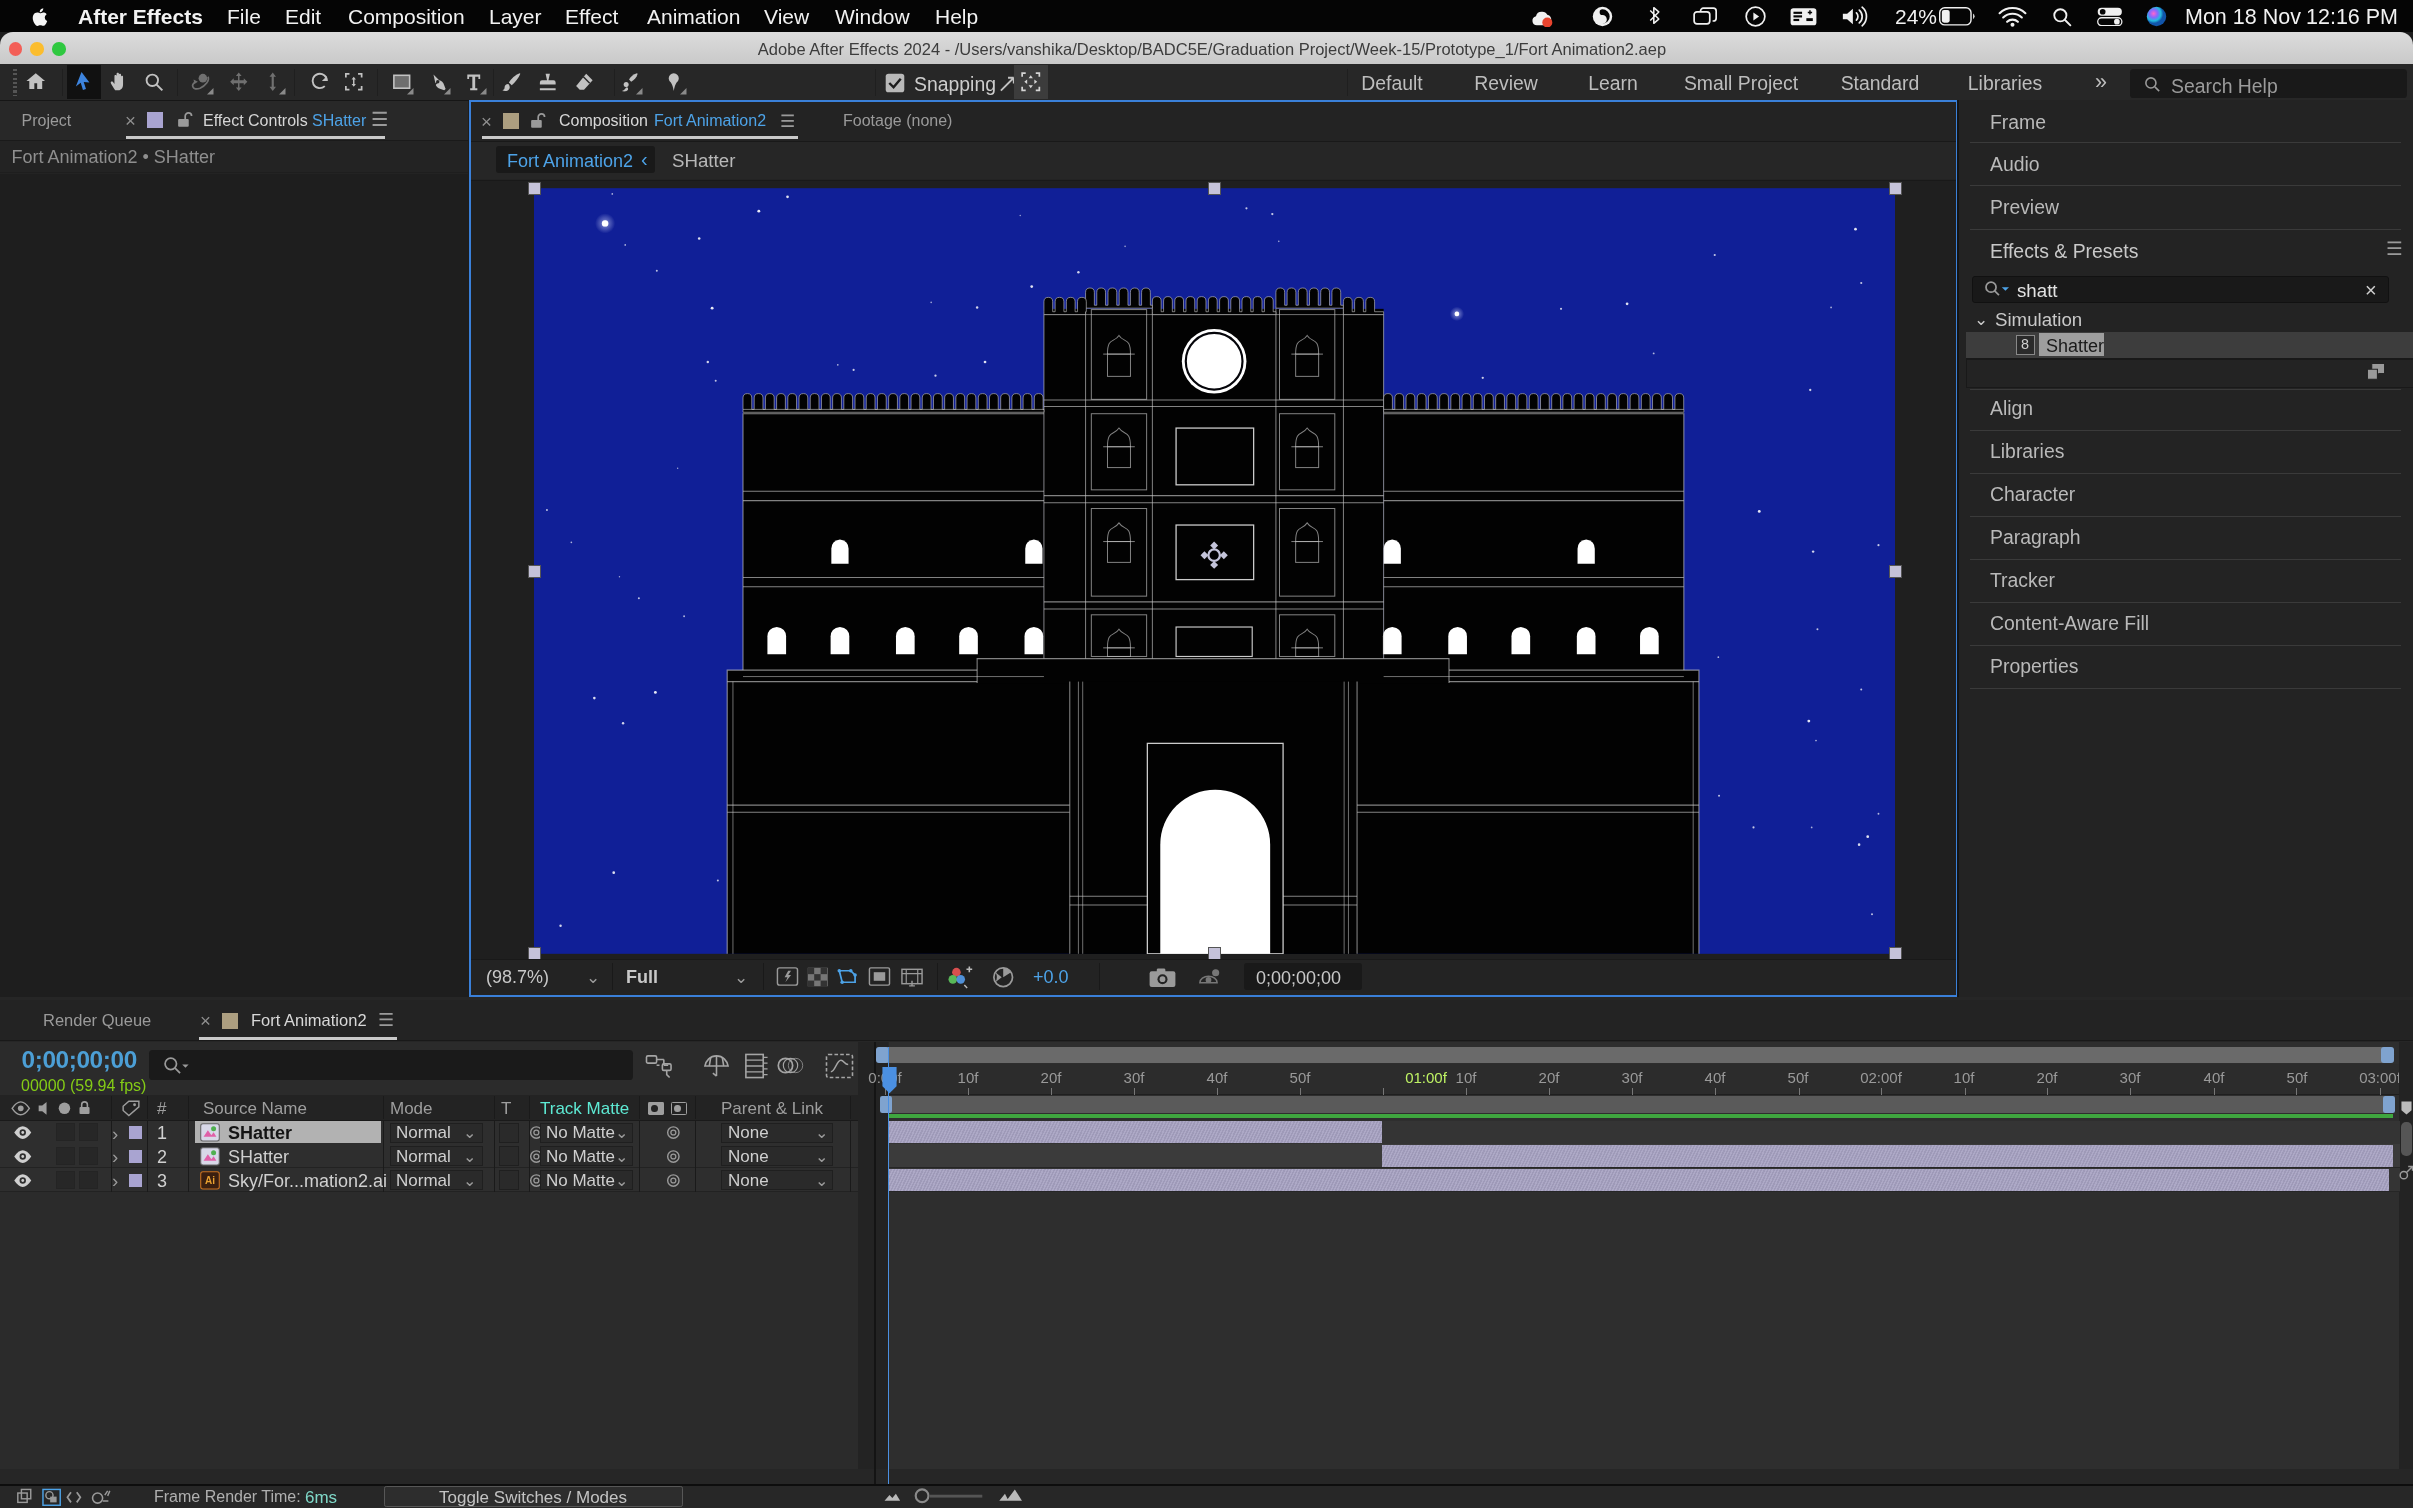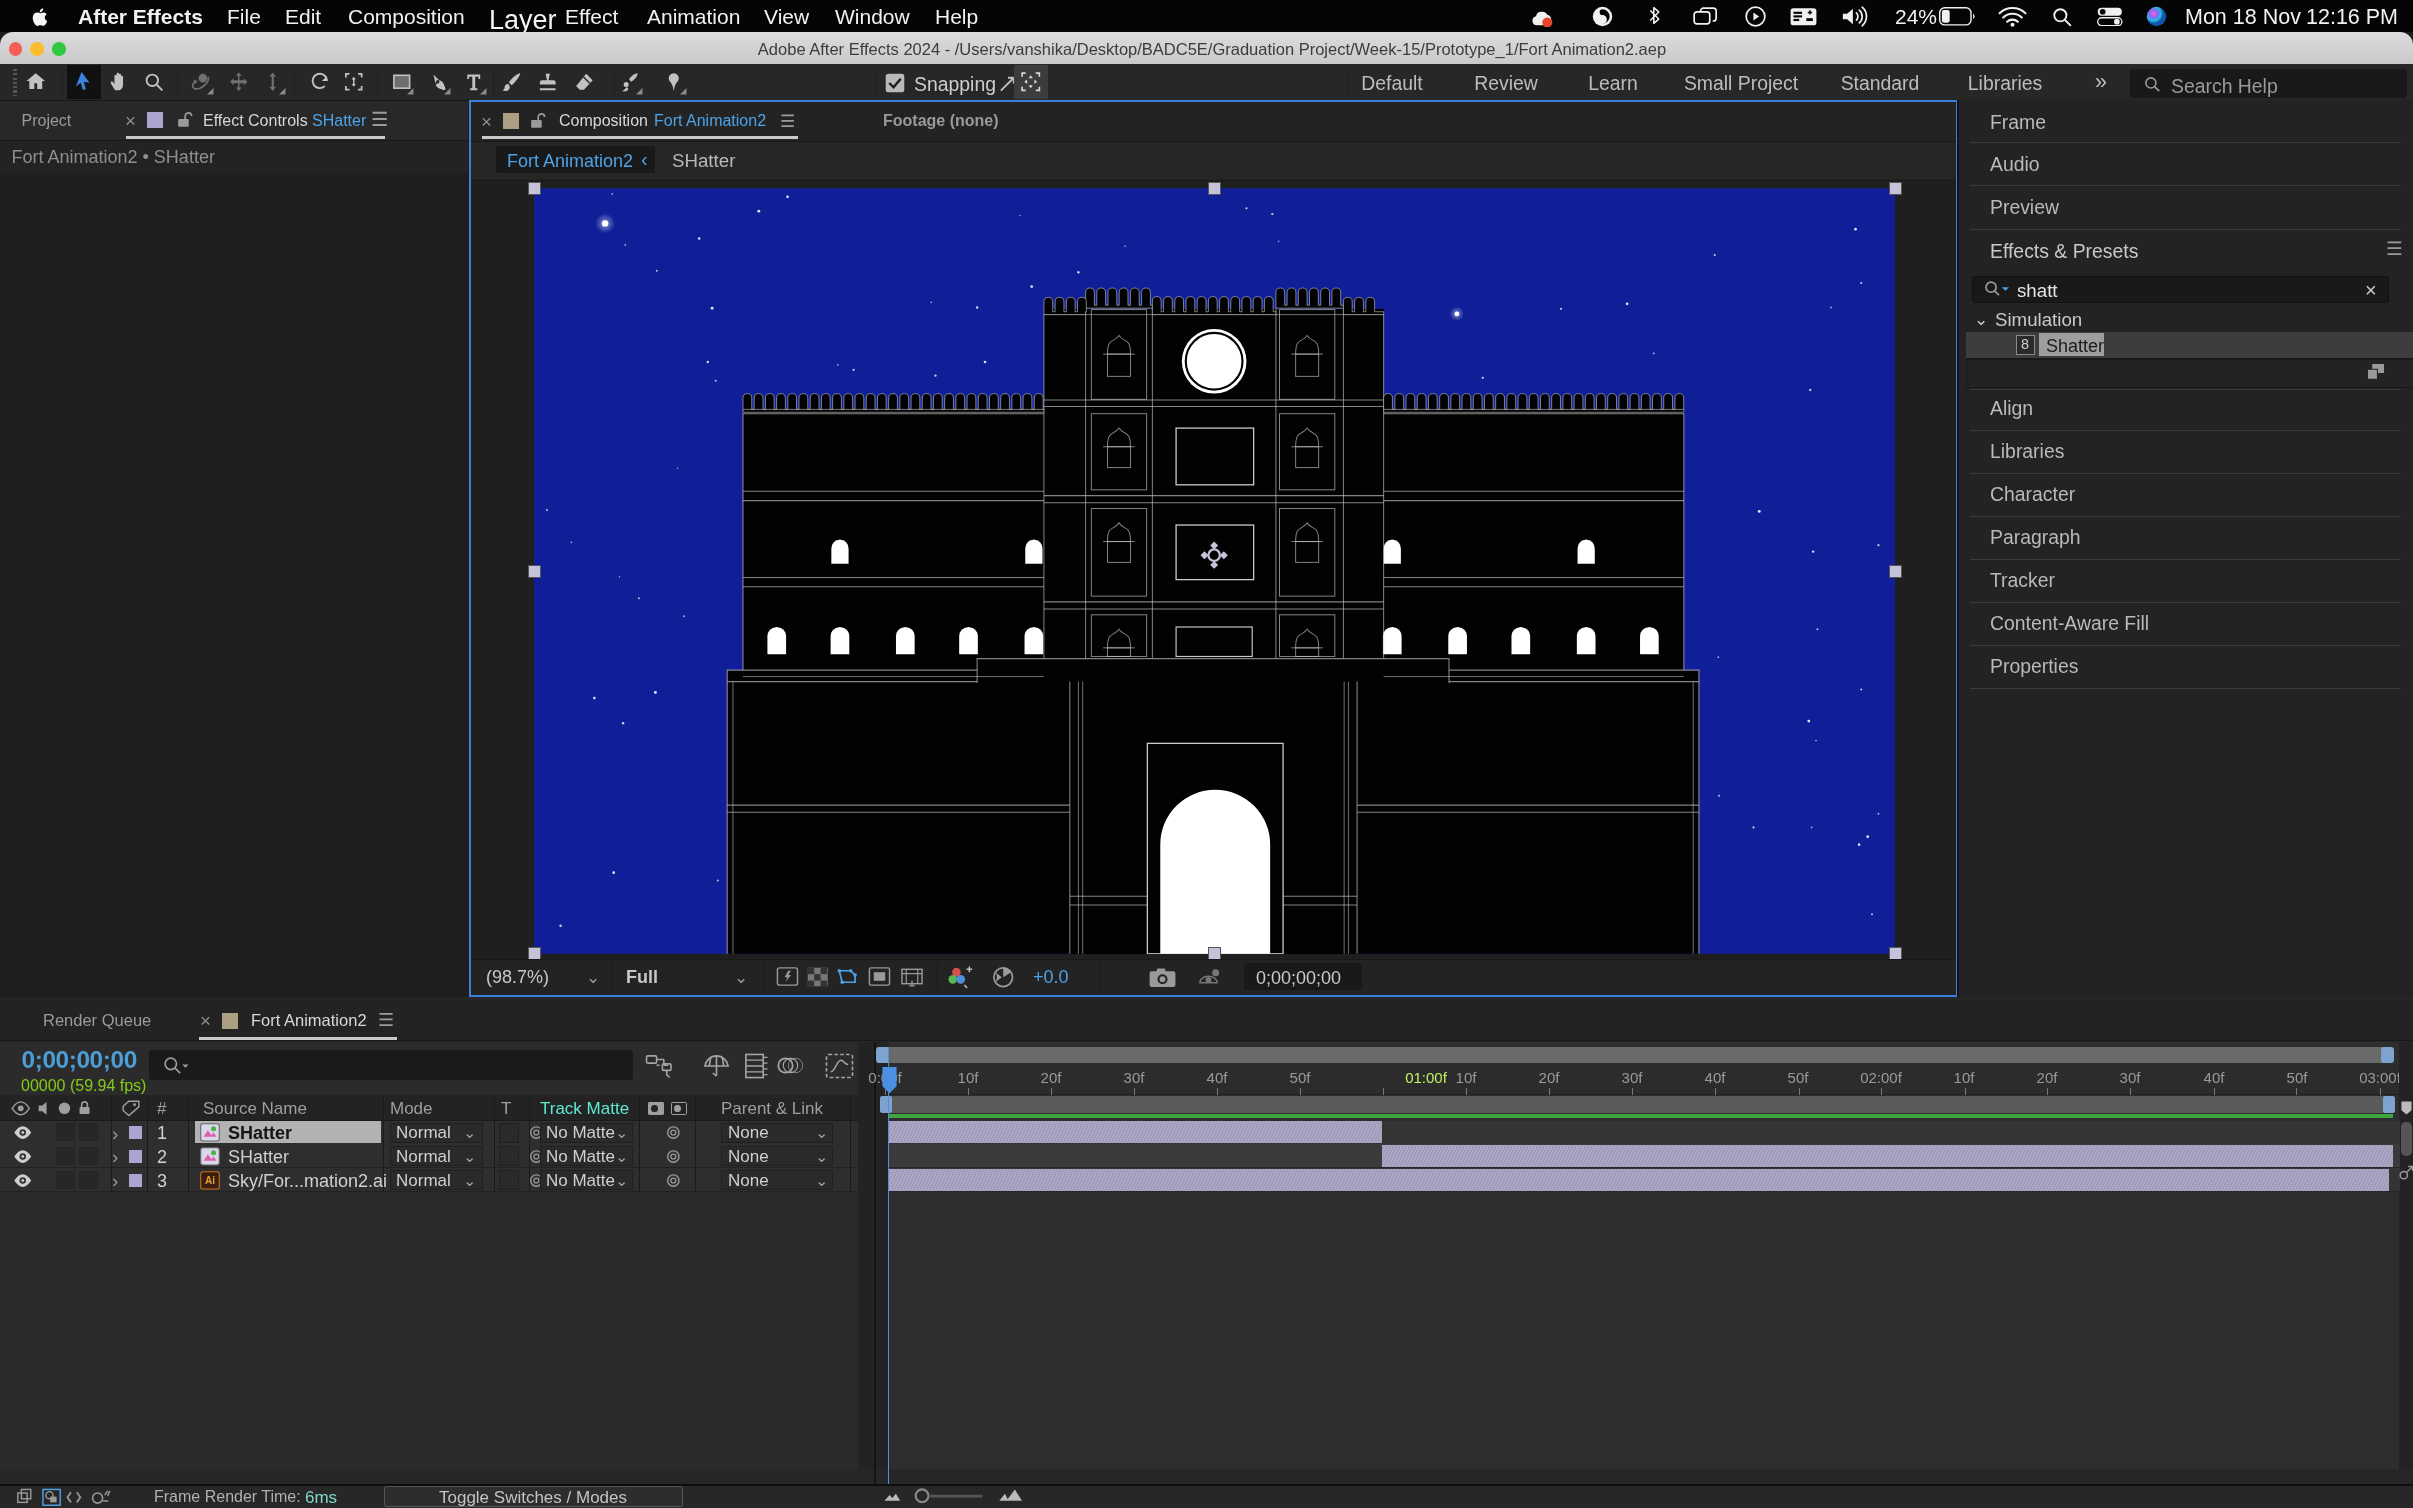--- a/index.html
+++ b/index.html
@@ -10,21 +10,21 @@
 </style></head>
 <body>
 <div class="abs" style="left:0px;top:0px;width:2413px;height:32px;background:#050505;"></div>
 <svg class="abs" style="left:29px;top:5.7px" width="21.5" height="21.5" viewBox="0 0 30 30">
 <path fill="#f5f5f5" d="M22 16.2c0-3.1 2.6-4.6 2.7-4.7-1.5-2.2-3.7-2.5-4.5-2.5-1.9-.2-3.7 1.1-4.7 1.1-1 0-2.5-1.1-4.1-1-2.1 0-4 1.2-5.1 3.1-2.2 3.8-.6 9.4 1.6 12.5 1 1.5 2.3 3.2 3.9 3.1 1.6-.1 2.2-1 4-1 1.9 0 2.4 1 4.1.9 1.7 0 2.8-1.5 3.8-3 1.2-1.8 1.7-3.5 1.7-3.6 0 0-3.3-1.3-3.4-4.9zM18.6 7c.9-1 1.4-2.5 1.3-3.9-1.2.1-2.8.8-3.6 1.9-.8.9-1.5 2.4-1.3 3.8 1.4.1 2.8-.8 3.6-1.8z"></path>
   </svg>
 <div class="txt" style="left:78px;top:5px;font-size:21px;color:#f2f2f2;font-weight:700;">After Effects</div>
 <div class="txt" style="left:227px;top:5px;font-size:21px;color:#f2f2f2;font-weight:400;">File</div>
 <div class="txt" style="left:285px;top:5px;font-size:21px;color:#f2f2f2;font-weight:400;">Edit</div>
 <div class="txt" style="left:348px;top:5px;font-size:21px;color:#f2f2f2;font-weight:400;">Composition</div>
-<div class="txt" style="left:489px;top:5px;font-size:27px;color:#f2f2f2;font-weight:400;">Layer</div>
+<div class="txt" style="left:489px;top:5px;font-size:21px;color:#f2f2f2;font-weight:400;">Layer</div>
 <div class="txt" style="left:565px;top:5px;font-size:21px;color:#f2f2f2;font-weight:400;">Effect</div>
 <div class="txt" style="left:647px;top:5px;font-size:21px;color:#f2f2f2;font-weight:400;">Animation</div>
 <div class="txt" style="left:764px;top:5px;font-size:21px;color:#f2f2f2;font-weight:400;">View</div>
 <div class="txt" style="left:835px;top:5px;font-size:21px;color:#f2f2f2;font-weight:400;">Window</div>
 <div class="txt" style="left:935px;top:5px;font-size:21px;color:#f2f2f2;font-weight:400;">Help</div>
 <svg class="abs" style="left:1527px;top:5.7px" width="32" height="21.5" viewBox="0 0 44 30">
 <path fill="#f0f0f0" d="M20 8a8 8 0 0 0-7.8 6.2A6.5 6.5 0 0 0 13.5 27h12A7.5 7.5 0 0 0 28 12.3 8 8 0 0 0 20 8z"></path>
 <circle cx="28" cy="23" r="7" fill="#e8442e"></circle>
   </svg>
 <svg class="abs" style="left:1591px;top:5px" width="23" height="23" viewBox="0 0 32 32">
@@ -232,21 +232,21 @@
 <div class="abs" style="left:471px;top:102px;width:1485px;height:893px;background:#232323;"></div>
 <div class="txt" style="left:481px;top:111px;font-size:18.7px;color:#8f8f8f;font-weight:400;">×</div>
 <div class="abs" style="left:503px;top:113px;width:16px;height:16px;background:#ac9e80;"></div>
 <svg class="abs" style="left:529px;top:112px" width="17" height="18.7" viewBox="0 0 24 26">
 <rect x="3" y="11" width="15" height="11" rx="1.5" fill="#9a9a9a"></rect>
 <path d="M13 11V7a4.5 4.5 0 0 1 9 0" fill="none" stroke="#9a9a9a" stroke-width="2.4"></path>
   </svg>
 <div class="txt" style="left:559px;top:112px;font-size:16px;color:#d8d8d8;font-weight:400;">Composition</div>
 <div class="txt" style="left:654px;top:112px;font-size:16px;color:#4da3e8;font-weight:400;">Fort Animation2</div>
 <div class="txt" style="left:780px;top:111px;font-size:17px;color:#9a9a9a;font-weight:400;">☰</div>
-<div class="txt" style="left:843px;top:112px;font-size:16px;color:#9a9a9a;font-weight:700;margin-left:40px;">Footage (none)</div>
+<div class="txt" style="left:843px;top:112px;font-size:16px;color:#9a9a9a;font-weight:400;">Footage (none)</div>
 <div class="abs" style="left:482px;top:136px;width:316px;height:2.9px;background:#c9c9c9;"></div>
 <div class="abs" style="left:471px;top:141px;width:1485px;height:1.4px;background:#191919;"></div>
 <div class="abs" style="left:471px;top:142px;width:1485px;height:37px;background:#262626;"></div>
 <div class="abs" style="left:496px;top:146px;width:159px;height:27px;background:#191919;border-radius:2.9px;"></div>
 <div class="txt" style="left:507px;top:151px;font-size:18px;color:#4da3e8;font-weight:400;">Fort Animation2</div>
 <div class="txt" style="left:641px;top:148px;font-size:20px;color:#4da3e8;font-weight:400;">‹</div>
 <div class="txt" style="left:672px;top:150px;font-size:18.7px;color:#b8b8b8;font-weight:400;">SHatter</div>
 <div class="abs" style="left:471px;top:180px;width:1485px;height:1.4px;background:#191919;"></div>
 <div class="abs" style="left:471px;top:181px;width:1485px;height:778px;background:#1f1f1f;"></div>
 <svg width="1361" height="766" viewBox="0 0 1895 1066" style="position:absolute;left:534px;top:188px;">

